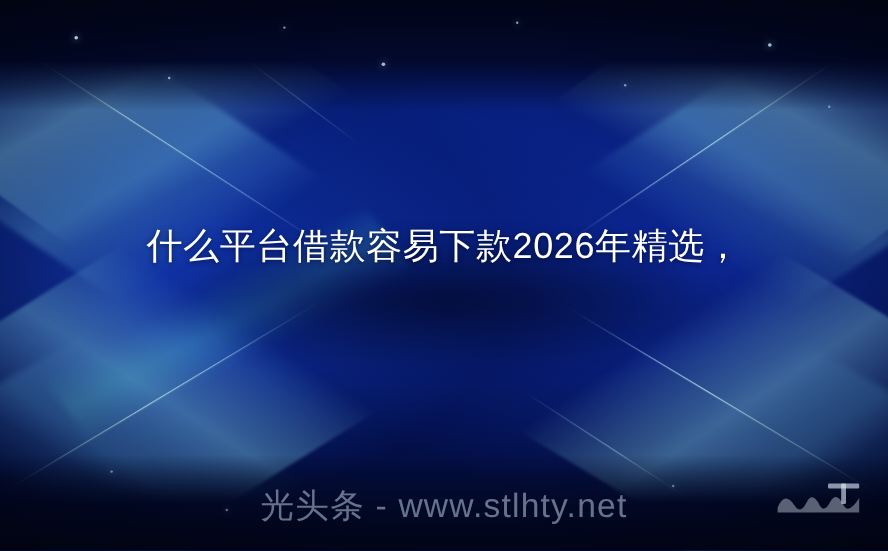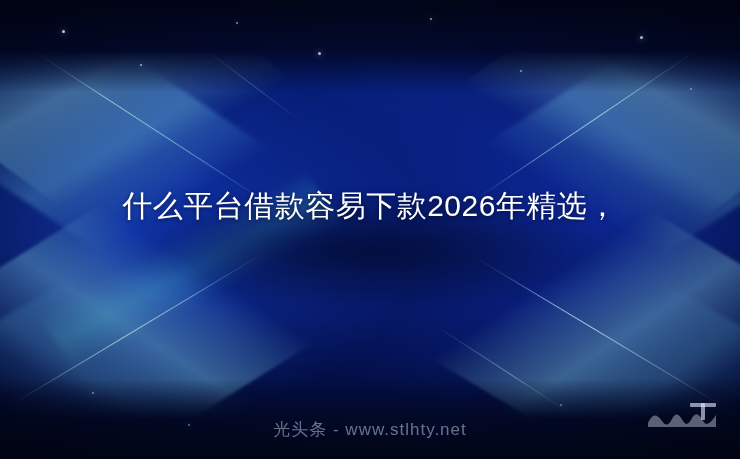--- a/index.html
+++ b/index.html
@@ -162,21 +162,21 @@
     text-shadow: 0 1px 4px rgba(0,0,0,0.55);
     white-space: nowrap;
   }
 
   #watermark {
     position: absolute;
     left: 0; right: 0;
     bottom: 18px;
     text-align: center;
     color: rgba(185, 200, 225, 0.55);
-    font-size: 17px;
+    font-size: 28px;
     letter-spacing: 1px;
     font-weight: 400;
   }
   #logo-mark {
     position: absolute;
     right: 20px;
     bottom: 22px;
     width: 74px;
     height: 40px;
   }

